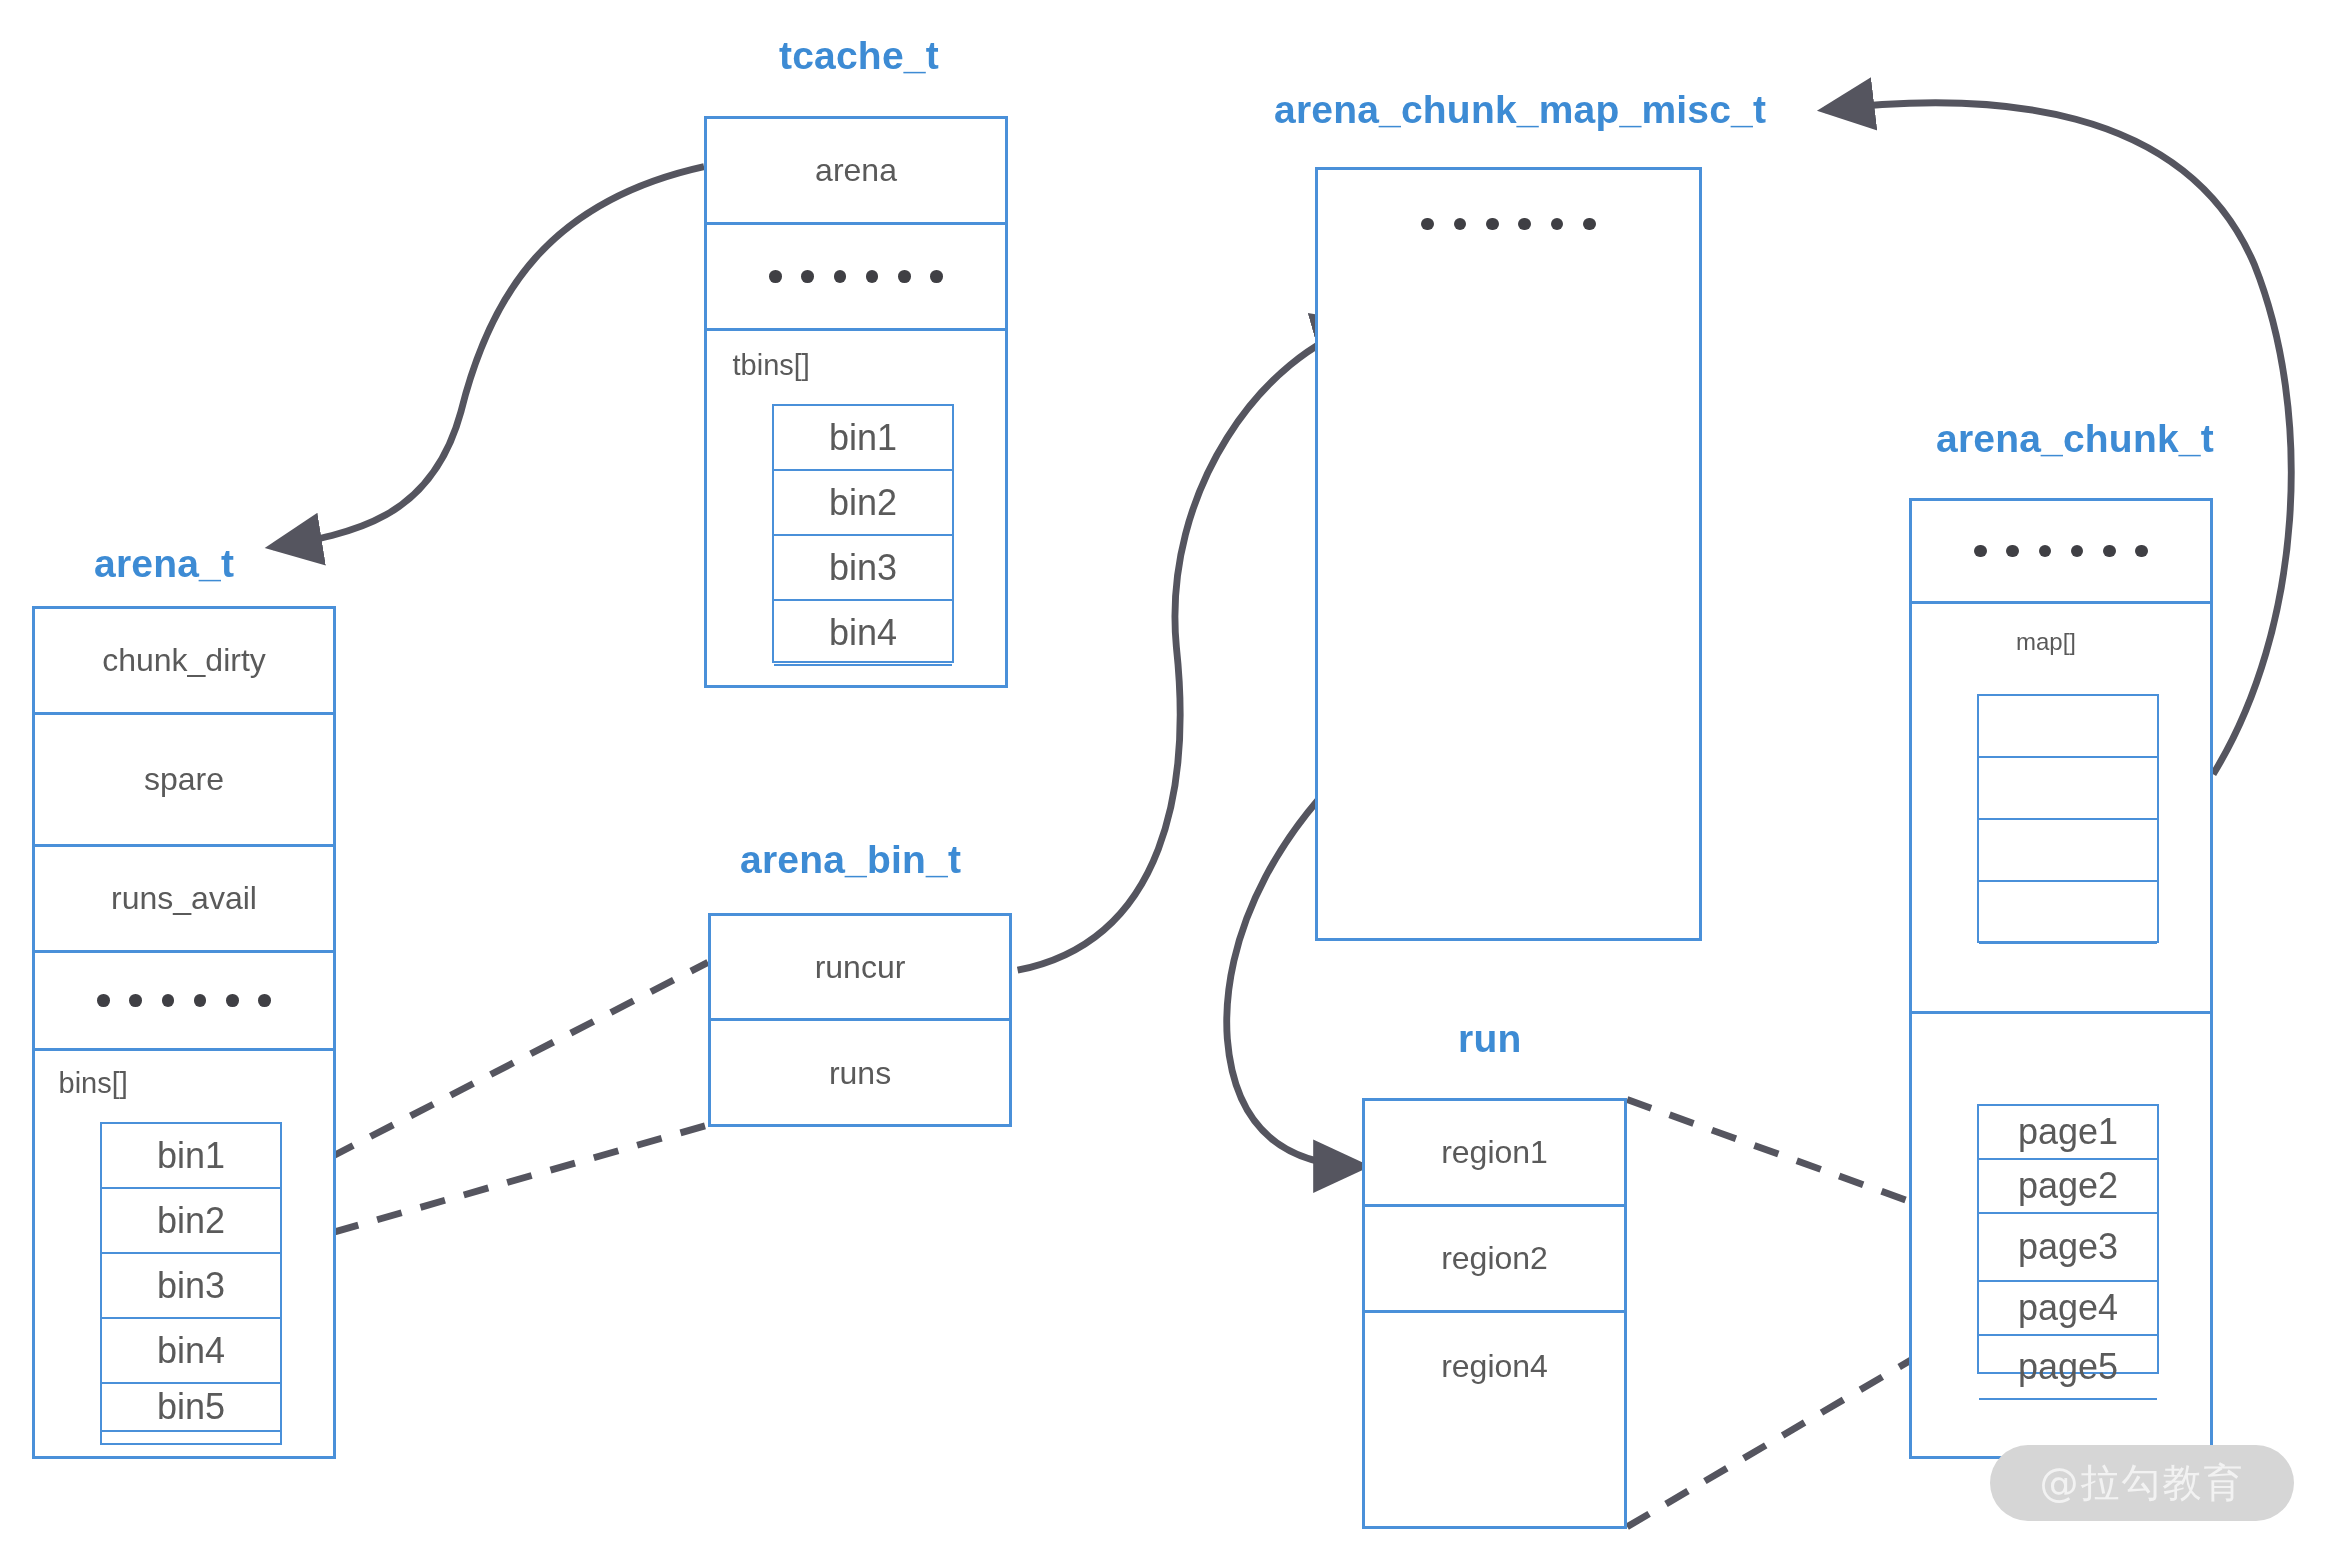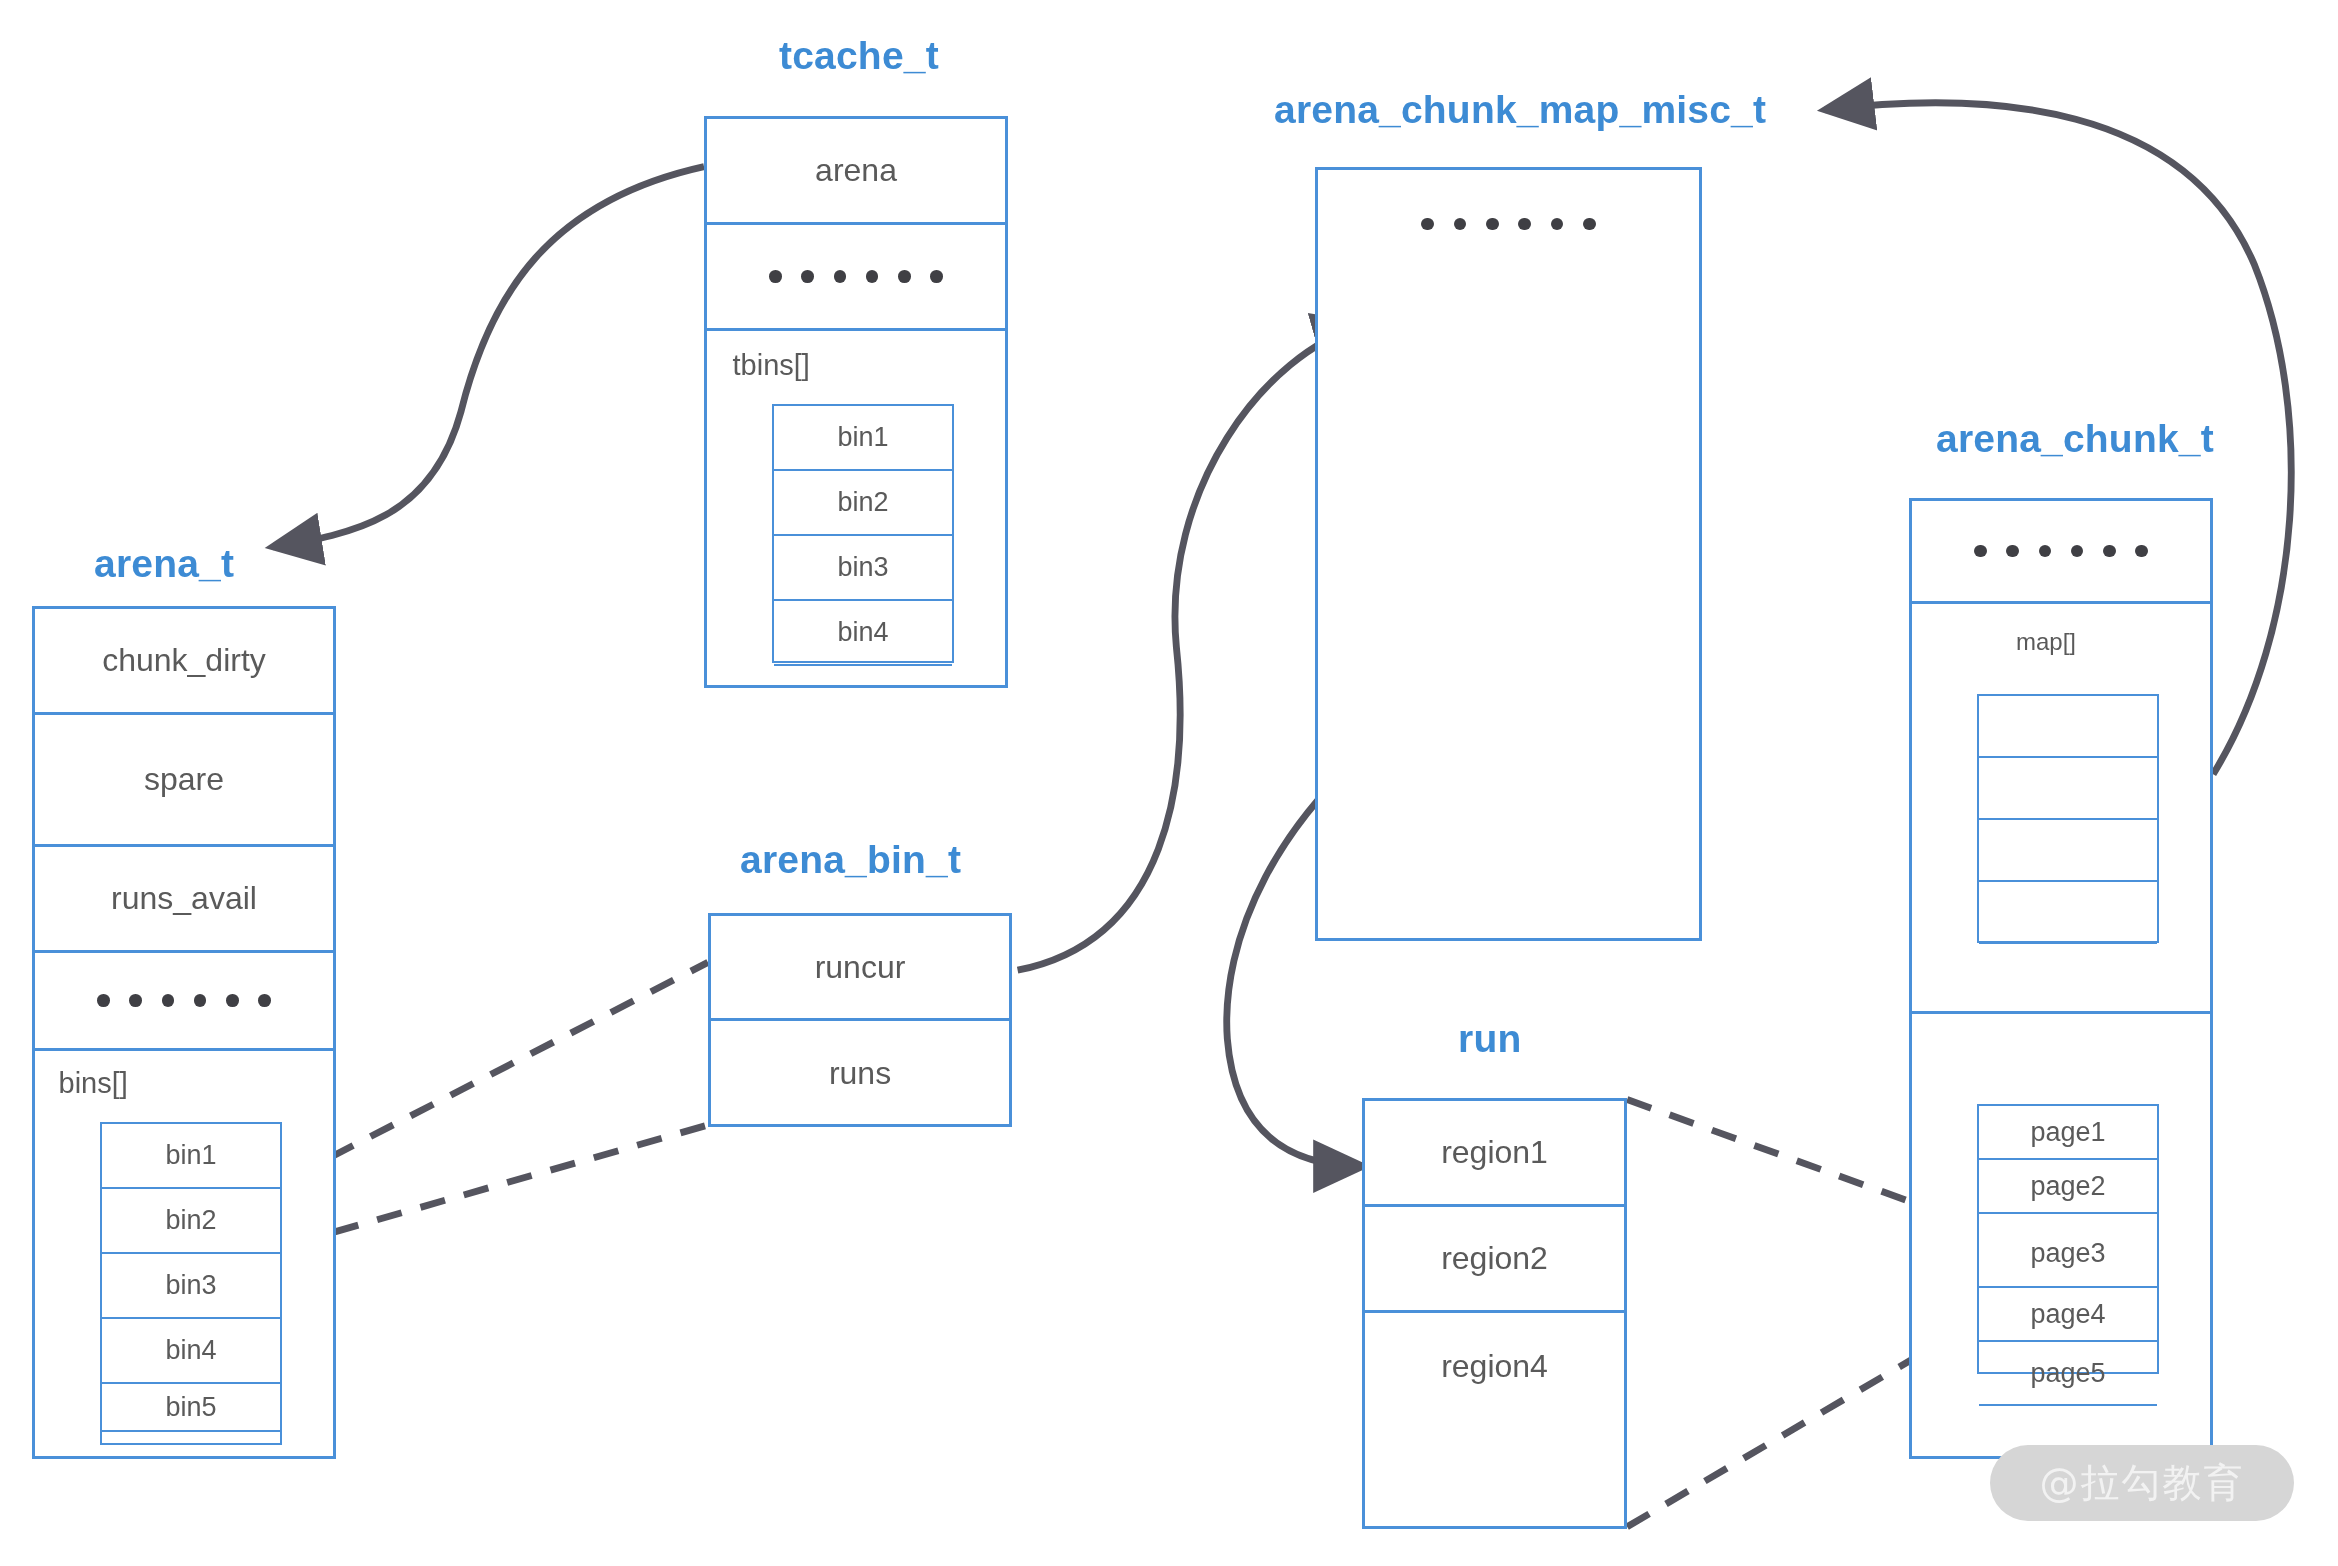--- a/index.html
+++ b/index.html
@@ -16,21 +16,21 @@
   }
   .box{
     position:absolute;border:3.9px solid #4a90d9;box-sizing:border-box;background:#fff;
   }
   .cell{
     box-sizing:border-box;border-bottom:3.9px solid #4a90d9;
     display:flex;align-items:center;justify-content:center;
     color:#5a5a5a;font-size:32px;white-space:nowrap;
   }
   .cell:last-child{border-bottom:none;}
-  .cell.small{font-size:27px;}
+  .cell.small{font-size:36px;}
   .inner{
     position:absolute;border:2.9px solid #4a90d9;box-sizing:border-box;background:#fff;
   }
   .inner .cell{border-bottom:2.9px solid #4a90d9;}
   .arrlabel{
     position:absolute;color:#5a5a5a;font-size:29px;white-space:nowrap;
   }
   .dots{display:flex;align-items:center;justify-content:center;gap:19.6px;}
   .dots i{display:block;width:12.7px;height:12.7px;border-radius:50%;background:#3f3f44;}
 
@@ -170,21 +170,21 @@
         <div class="cell small" style="height:62px;"></div>
         <div class="cell small" style="height:62px;"></div>
         <div class="cell small" style="height:62px;"></div>
       </div>
     </div>
 
     <div class="cell" style="height:440px;display:block;position:relative;border-bottom:none;">
       <div class="inner" style="left:65px;top:90px;width:182px;height:270px;">
         <div class="cell small" style="height:54px;">page1</div>
         <div class="cell small" style="height:54px;">page2</div>
-        <div class="cell small" style="height:68px;margin-top:6px;">page3</div>
+        <div class="cell small" style="height:68px;">page3</div>
         <div class="cell small" style="height:54px;">page4</div>
         <div class="cell small" style="height:64px;">page5</div>
       </div>
     </div>
   </div>
 
   <div class="wm">@拉勾教育</div>
 
 </div>
 

